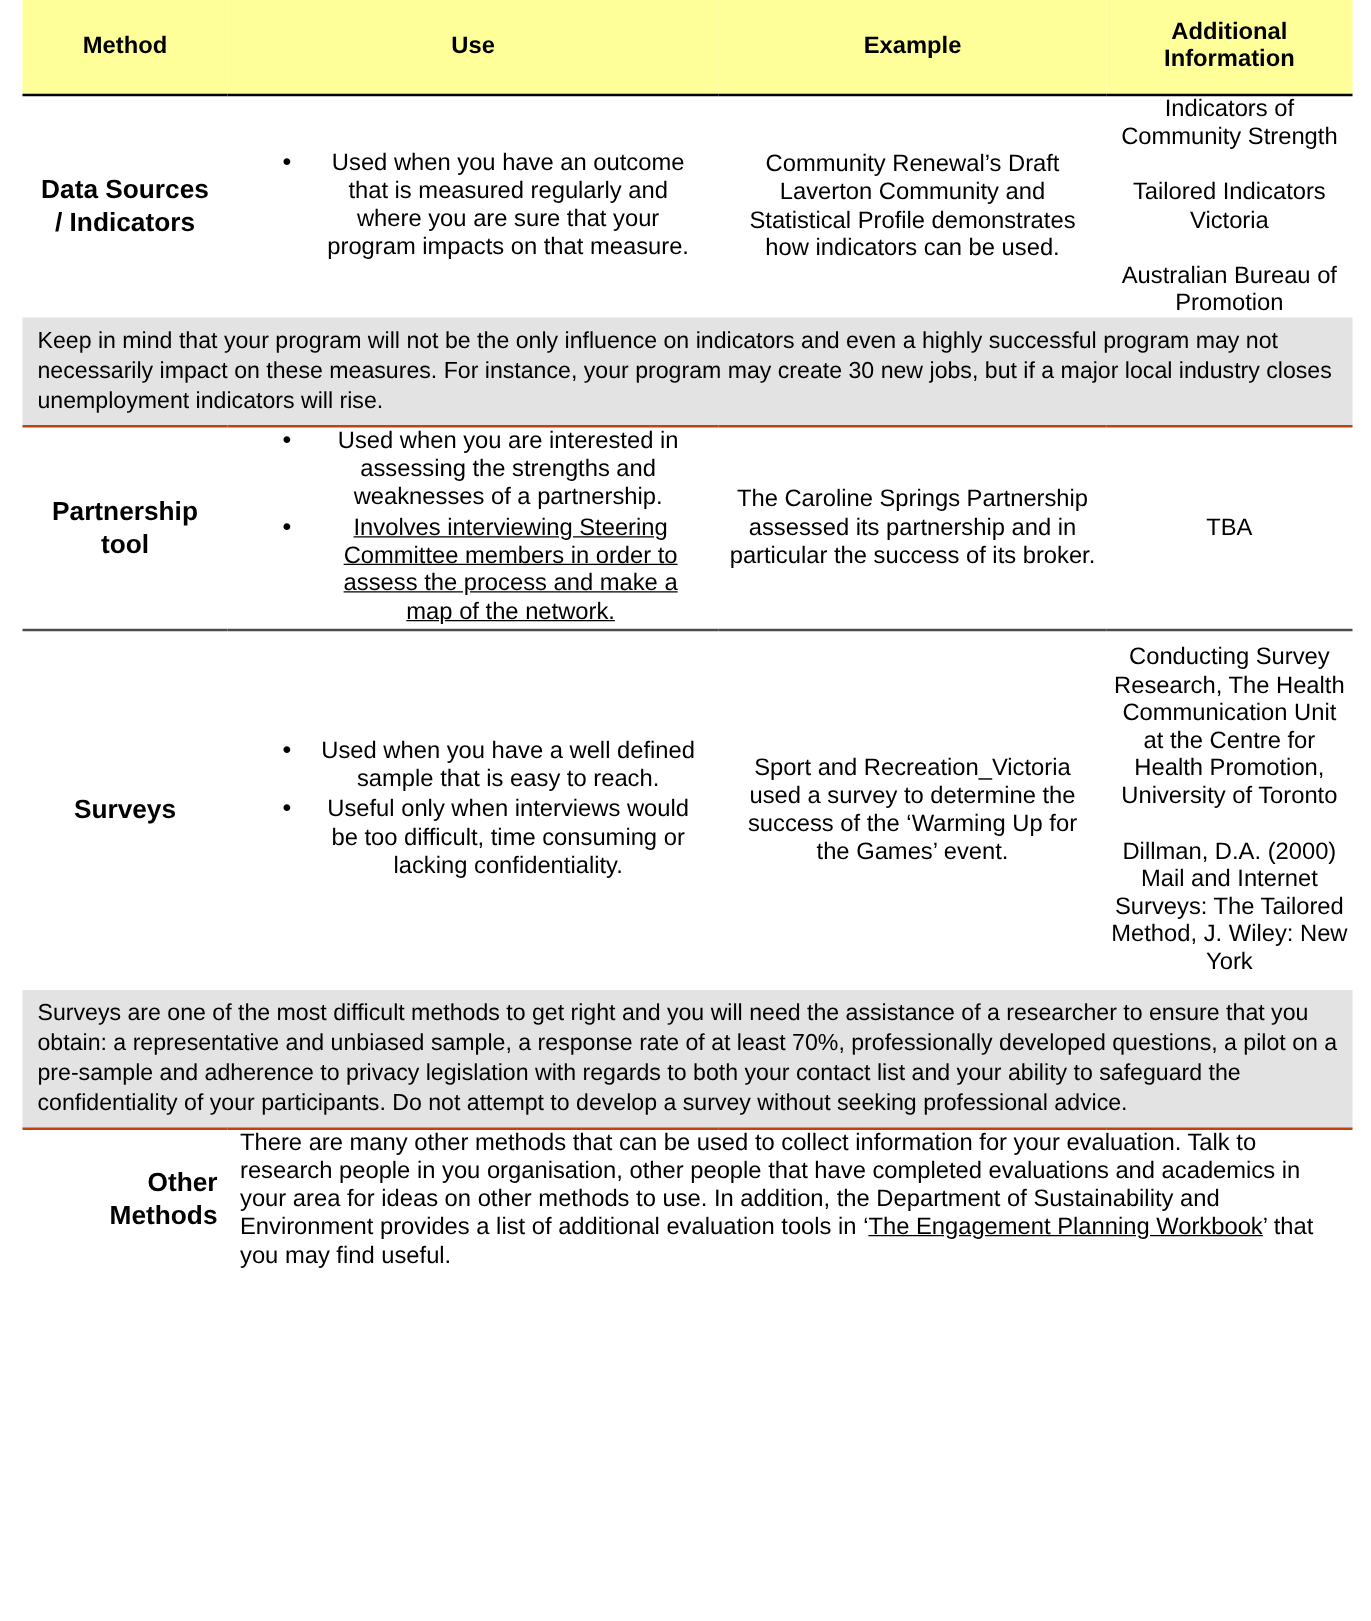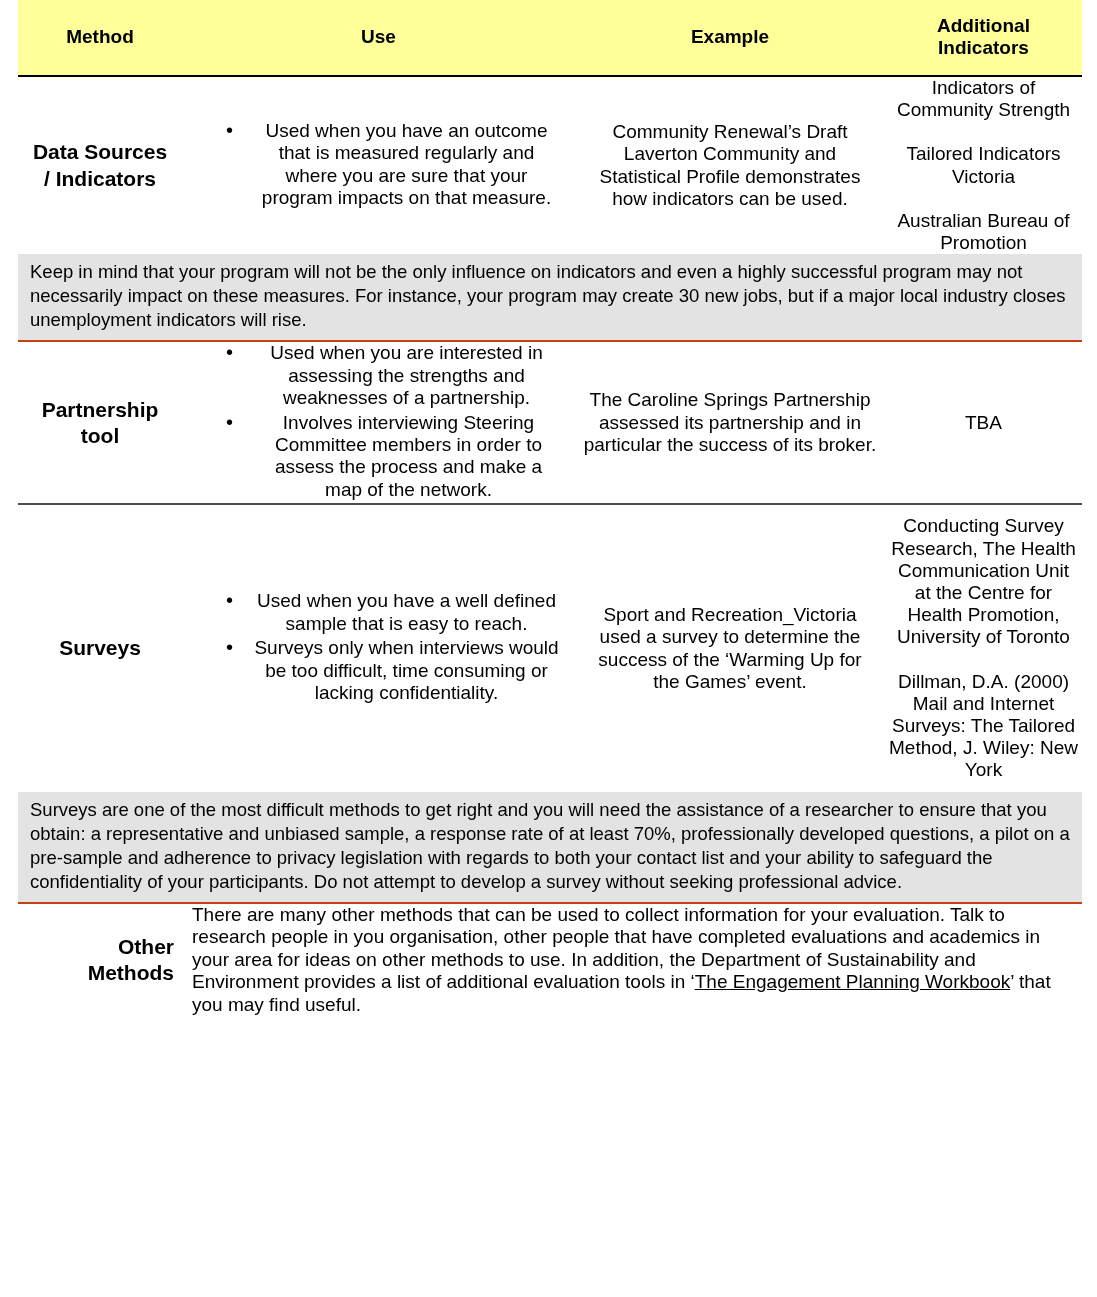--- a/index.html
+++ b/index.html
@@ -96,20 +96,21 @@
   ul.bullets > li::before {
     content: "\2022";
     position: absolute;
     left: 0;
     top: -1px;
     font-size: 20px;
     line-height: 1.18;
   }
   ul.bullets > li.indent-bullet {
     padding-left: 30px;
+    text-decoration: underline;
   }
 
   .addl-block {
     margin: 0 0 22px 0;
     line-height: 1.17;
   }
   .addl-block:last-child { margin-bottom: 0; }
 
   
   tr.note-row td {
@@ -140,21 +141,21 @@
       <col class="c-addl">
     </colgroup>
 
     <thead>
       <tr>
         <th class="hdr-method">Method</th>
         <th>Use</th>
         <th>Example</th>
         <th>
           <span>Additional</span><br>
-          <span>Indicators</span>
+          <span>Information</span>
         </th>
       </tr>
     </thead>
 
     <tbody>
 
       <tr class="data-row no-rule">
         <td class="method-cell">
           <div>Data Sources</div>
           <div>/ Indicators</div>
@@ -193,21 +194,21 @@
         </td>
       </tr>
 
       <tr class="data-row no-rule tall-surveys">
         <td class="method-cell">
           <div>Surveys</div>
         </td>
         <td class="use-cell">
           <ul class="bullets">
             <li>Used when you have a well defined sample that is easy to reach.</li>
-            <li>Surveys only when interviews would be too difficult, time consuming or lacking confidentiality.</li>
+            <li>Useful only when interviews would be too difficult, time consuming or lacking confidentiality.</li>
           </ul>
         </td>
         <td class="example-cell">Sport and Recreation_Victoria used a survey to determine the success of the ‘Warming Up for the Games’ event.</td>
         <td class="addl-cell">
           <div class="addl-block">Conducting Survey Research, The Health Communication Unit at the Centre for Health Promotion, University of Toronto</div>
           <div class="addl-block">Dillman, D.A. (2000) Mail and Internet Surveys: The Tailored Method, J. Wiley: New York</div>
         </td>
       </tr>
 
       <tr class="note-row">

